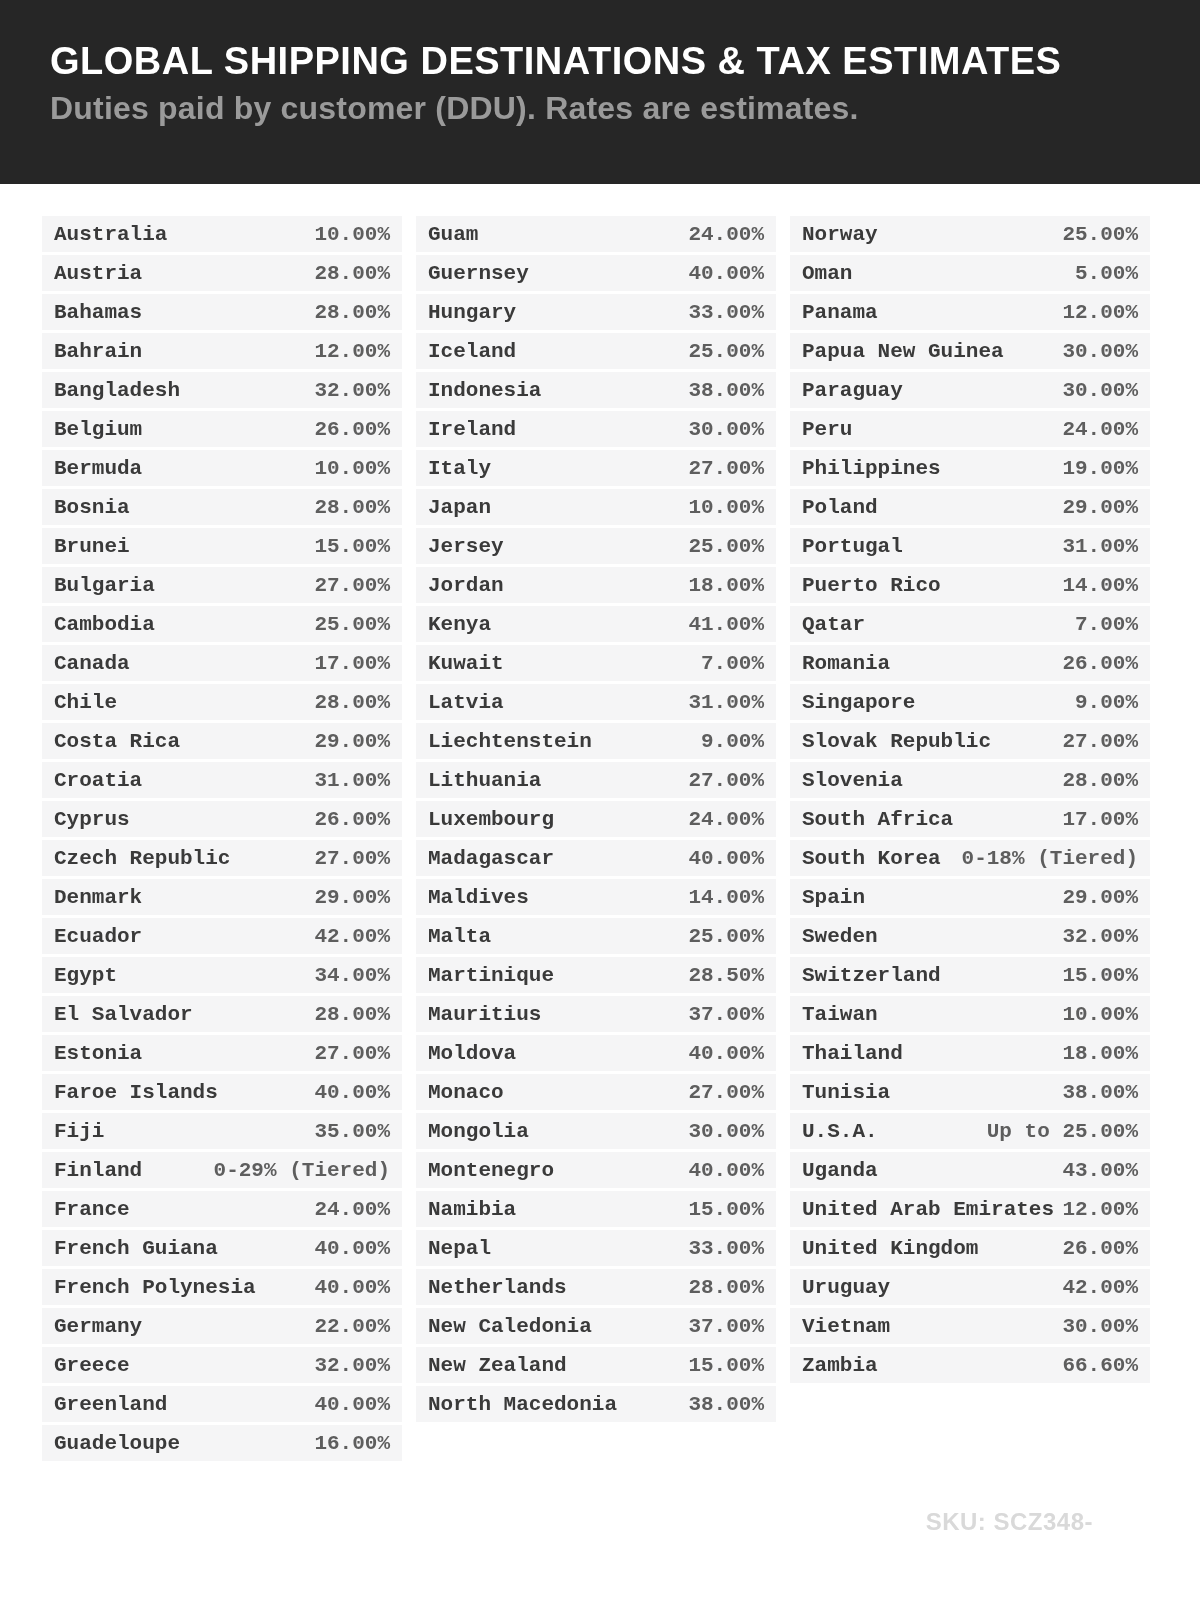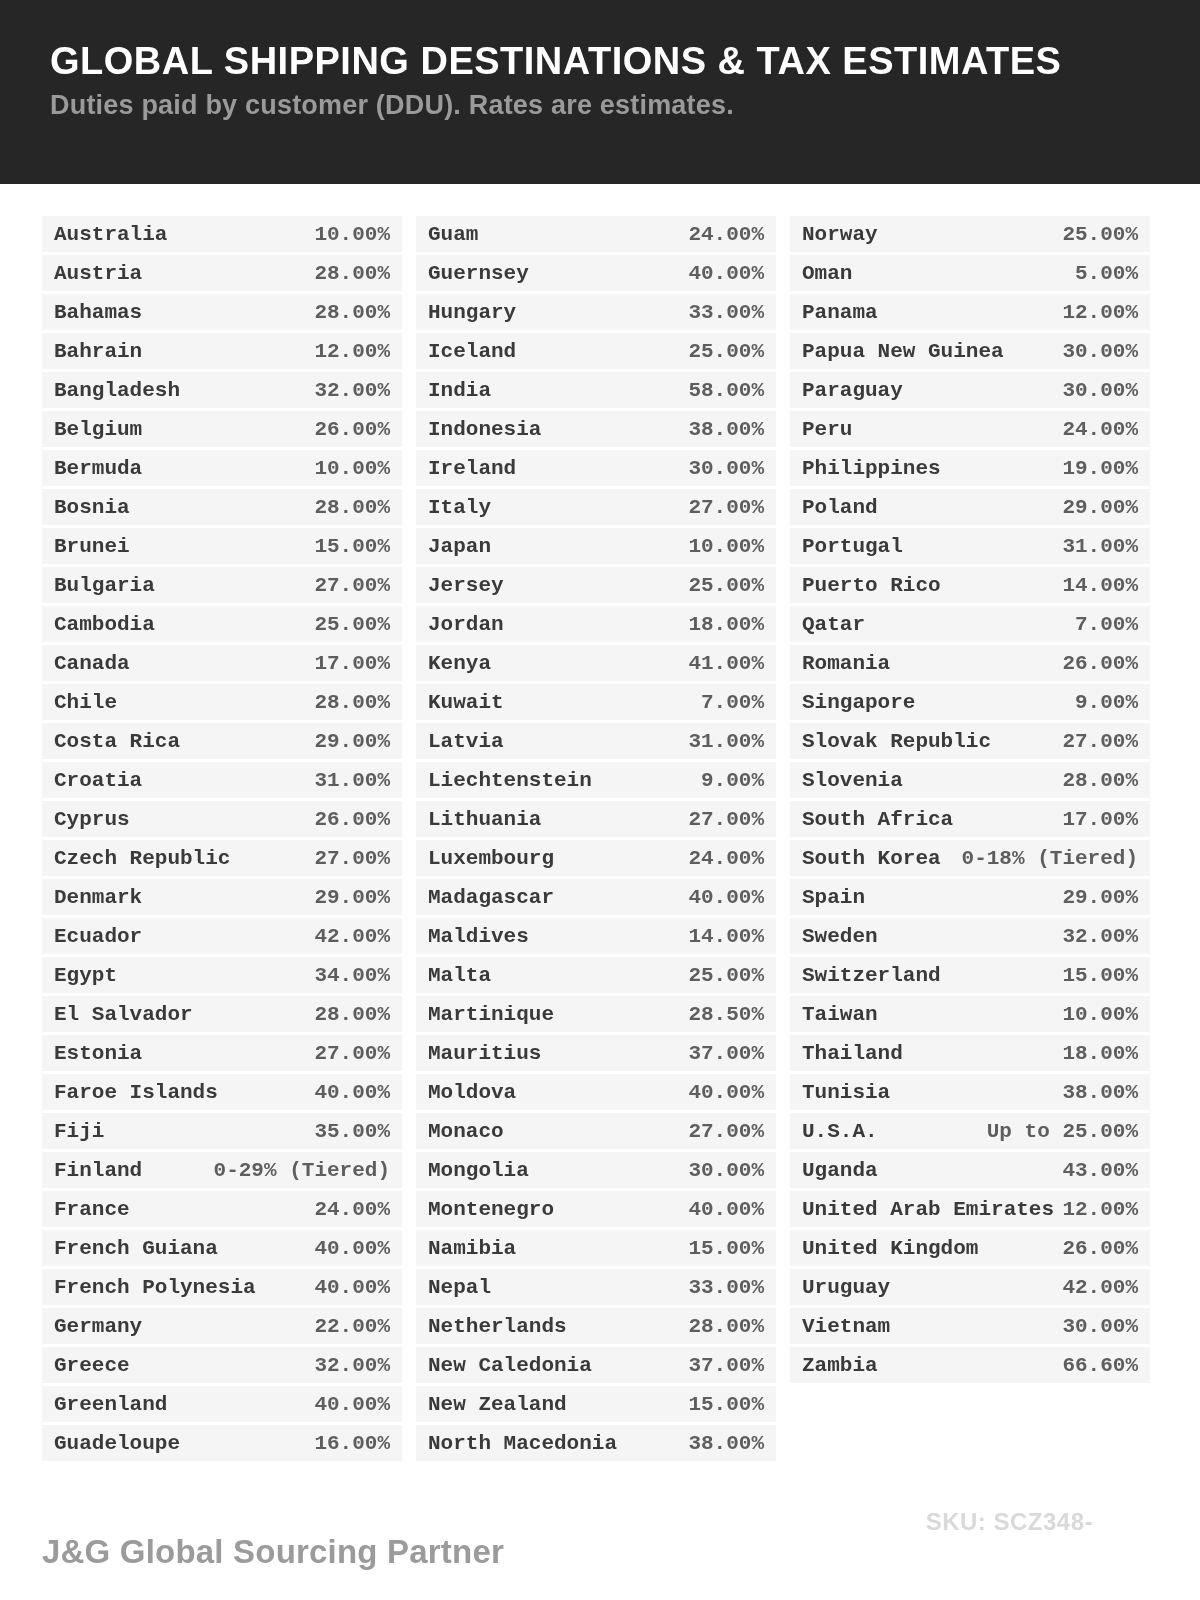--- a/index.html
+++ b/index.html
@@ -30,21 +30,21 @@
     color: #ffffff;
     font-size: 38px;
     font-weight: bold;
     letter-spacing: 0.5px;
     line-height: 1.15;
     white-space: nowrap;
   }
   .header .subtitle {
     margin: 6px 0 0 0;
     color: #9a9a9a;
-    font-size: 27px;
+    font-size: 32px;
     font-weight: bold;
     letter-spacing: 0.2px;
   }
   
   .table-area {
     box-sizing: border-box;
     padding: 32px 50px 0 42px;
     display: grid;
     grid-template-columns: repeat(3, 1fr);
     column-gap: 14px;
@@ -247,24 +247,20 @@
         </div>
         <div class="row">
           <span class="country">Hungary</span>
           <span class="rate">33.00%</span>
         </div>
         <div class="row">
           <span class="country">Iceland</span>
           <span class="rate">25.00%</span>
         </div>
         <div class="row">
-          <span class="country">India</span>
-          <span class="rate">58.00%</span>
-        </div>
-        <div class="row">
           <span class="country">Indonesia</span>
           <span class="rate">38.00%</span>
         </div>
         <div class="row">
           <span class="country">Ireland</span>
           <span class="rate">30.00%</span>
         </div>
         <div class="row">
           <span class="country">Italy</span>
           <span class="rate">27.00%</span>
@@ -483,16 +479,15 @@
           <span class="country">Vietnam</span>
           <span class="rate">30.00%</span>
         </div>
         <div class="row">
           <span class="country">Zambia</span>
           <span class="rate">66.60%</span>
         </div>
       </div>
   </div>
 
-  <div class="footer-brand">J&amp;G Global Sourcing Partner</div>
   <div class="footer-sku">SKU: SCZ348-</div>
 
 </div>
 
 </body></html>

